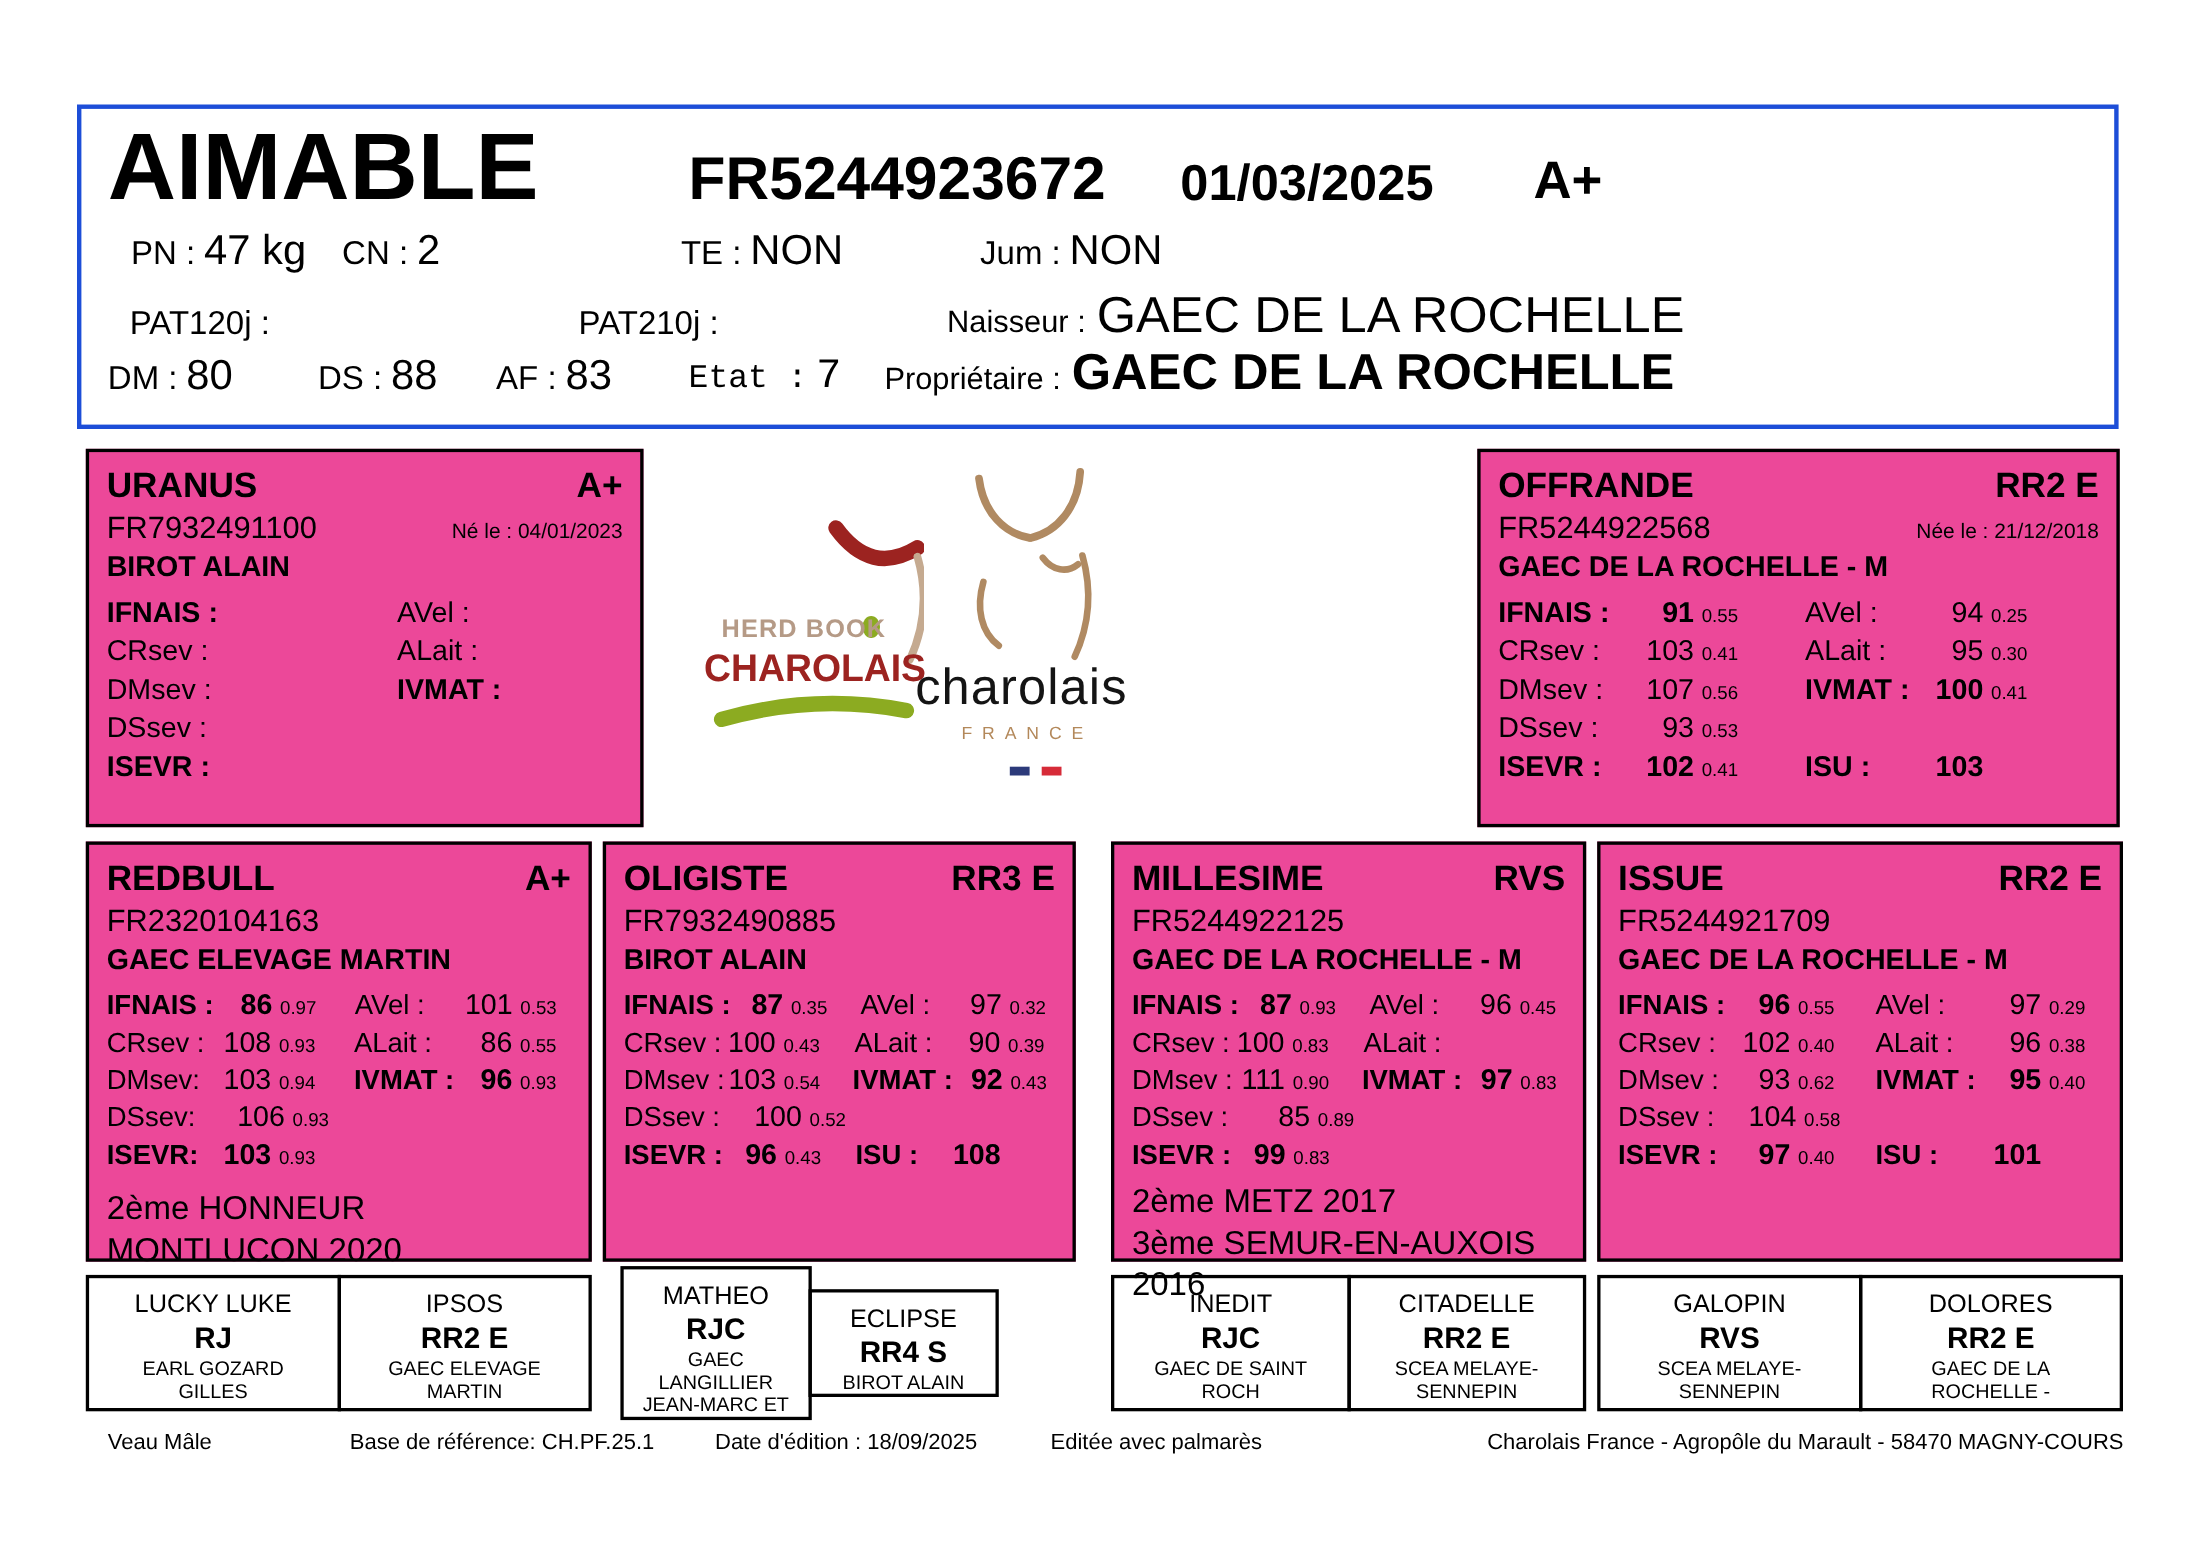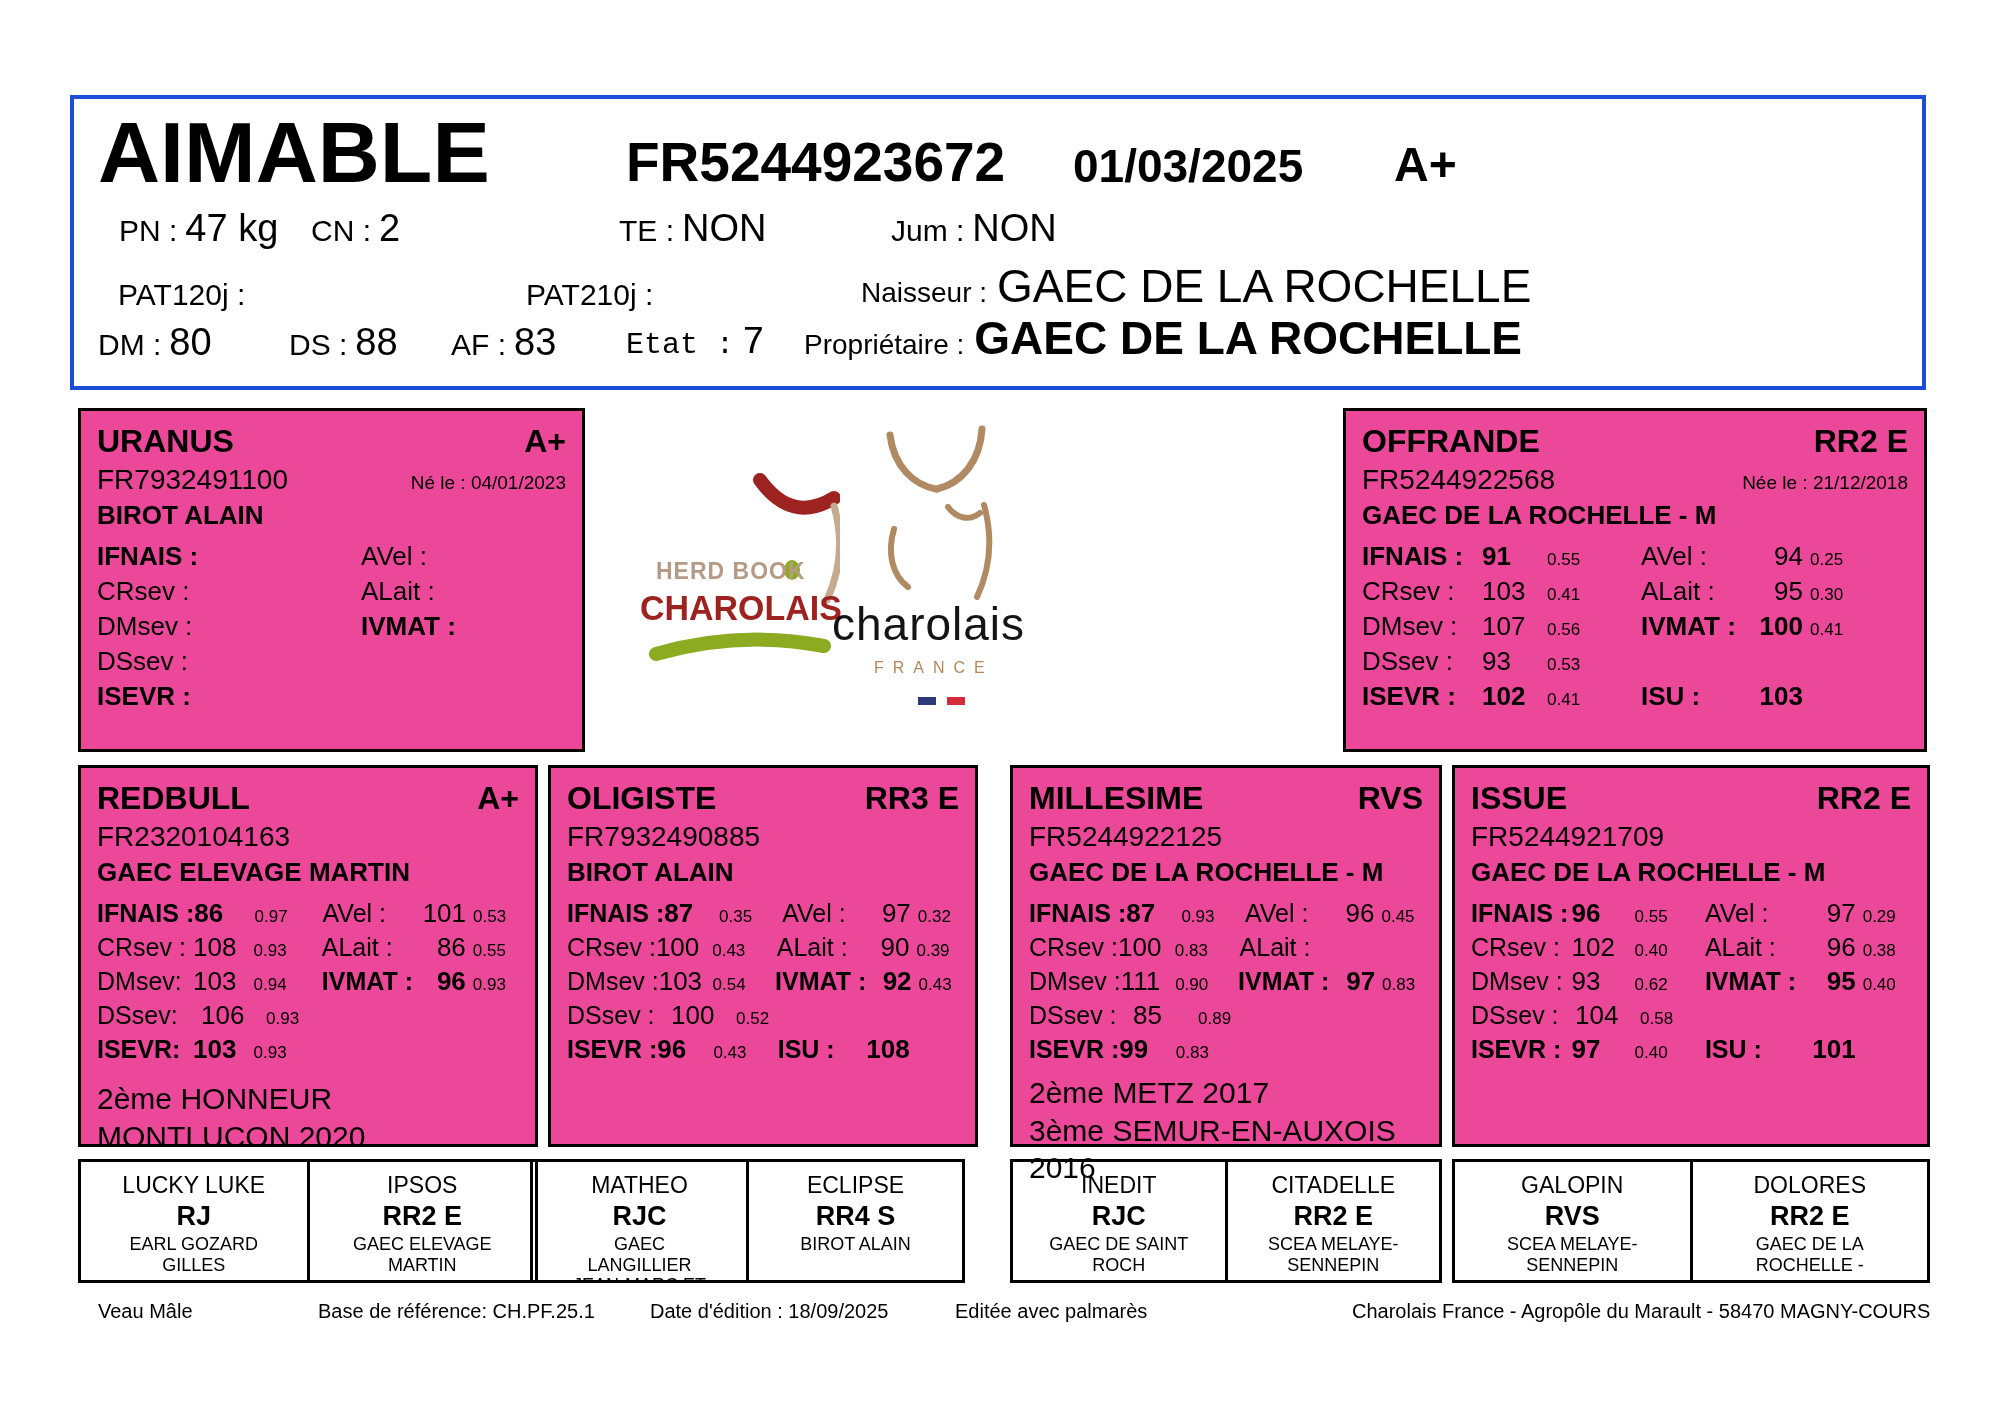--- a/index.html
+++ b/index.html
@@ -29,21 +29,21 @@
   .p-head{display:flex;justify-content:space-between;align-items:baseline;}
   .p-name{font-size:32px;font-weight:bold;white-space:nowrap;}
   .p-qual{font-size:32px;font-weight:bold;white-space:nowrap;}
   .p-idrow{display:flex;justify-content:space-between;align-items:baseline;margin-top:4px;}
   .p-id{font-size:28px;}
   .p-born{font-size:19px;}
   .p-owner{font-size:26px;font-weight:bold;margin-top:4px;white-space:nowrap;}
   .p-stats{margin-top:10px;}
   .srow{display:flex;align-items:baseline;height:34px;font-size:25px;}
   .sl{width:104px;white-space:nowrap;}
-  .sv{width:58px;text-align:left;font-size:26px;}
+  .sv{width:58px;text-align:right;font-size:26px;}
   .sa{width:50px;font-size:17px;padding-left:7px;}
   .sl2{width:100px;margin-left:22px;white-space:nowrap;}
   .sv2{width:56px;text-align:right;font-size:26px;}
   .mid .srow{height:35px;font-size:26px;}
   .mid .sl{width:120px;}
   .mid .sl2{width:106px;margin-left:44px;}
   .p-notes{margin-top:12px;font-size:30px;line-height:1.25;}
 
   
   .ggp-pair{position:absolute;display:flex;height:124px;box-sizing:border-box;}
@@ -460,21 +460,21 @@
     <div class="ggp-name">LUCKY LUKE</div>
     <div class="ggp-qual">RJ</div>
     <div class="ggp-owner">EARL GOZARD GILLES</div>
   </div>
   <div class="ggp">
     <div class="ggp-name">IPSOS</div>
     <div class="ggp-qual">RR2 E</div>
     <div class="ggp-owner">GAEC ELEVAGE MARTIN</div>
   </div>
 </div>
-<div class="ggp-pair" style="left:530px;width:435px;top:1159px;">
+<div class="ggp-pair" style="left:564px;width:344px;top:1159px;align-items:center;">
   <div class="ggp">
     <div class="ggp-name">MATHEO</div>
     <div class="ggp-qual">RJC</div>
     <div class="ggp-owner">GAEC LANGILLIER JEAN-MARC ET</div>
   </div>
   <div class="ggp">
     <div class="ggp-name">ECLIPSE</div>
     <div class="ggp-qual">RR4 S</div>
     <div class="ggp-owner">BIROT ALAIN</div>
   </div>

